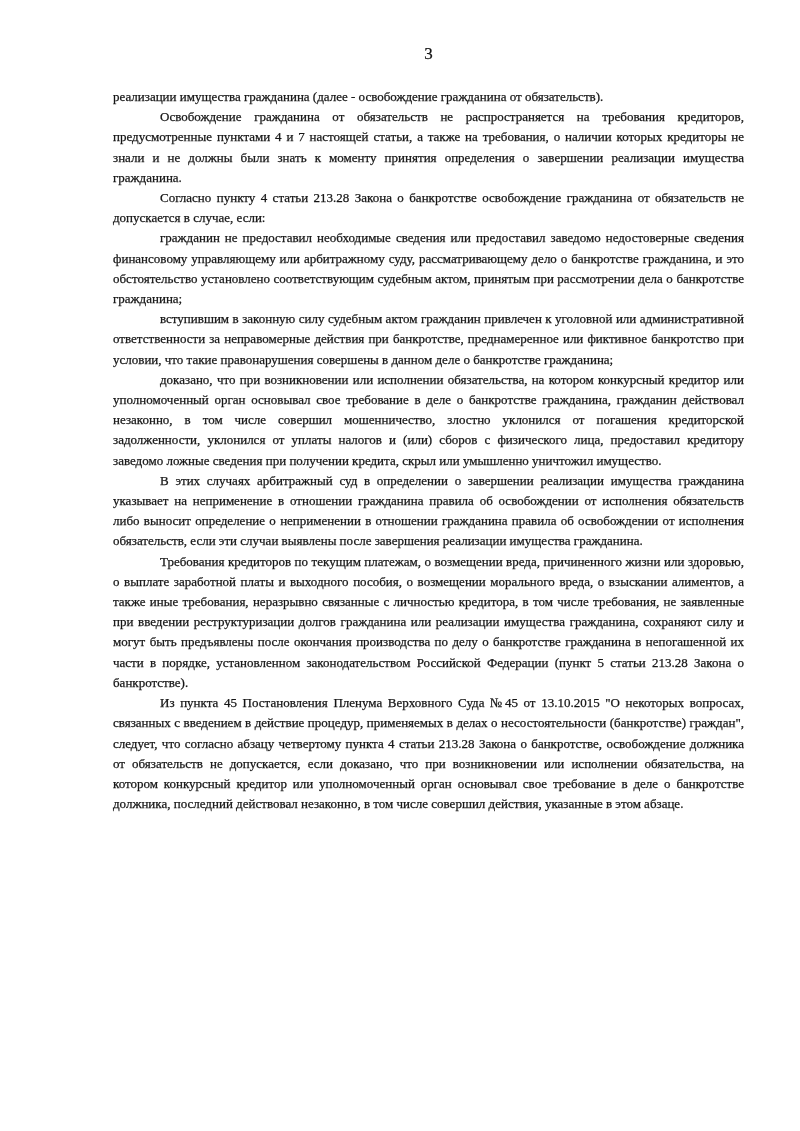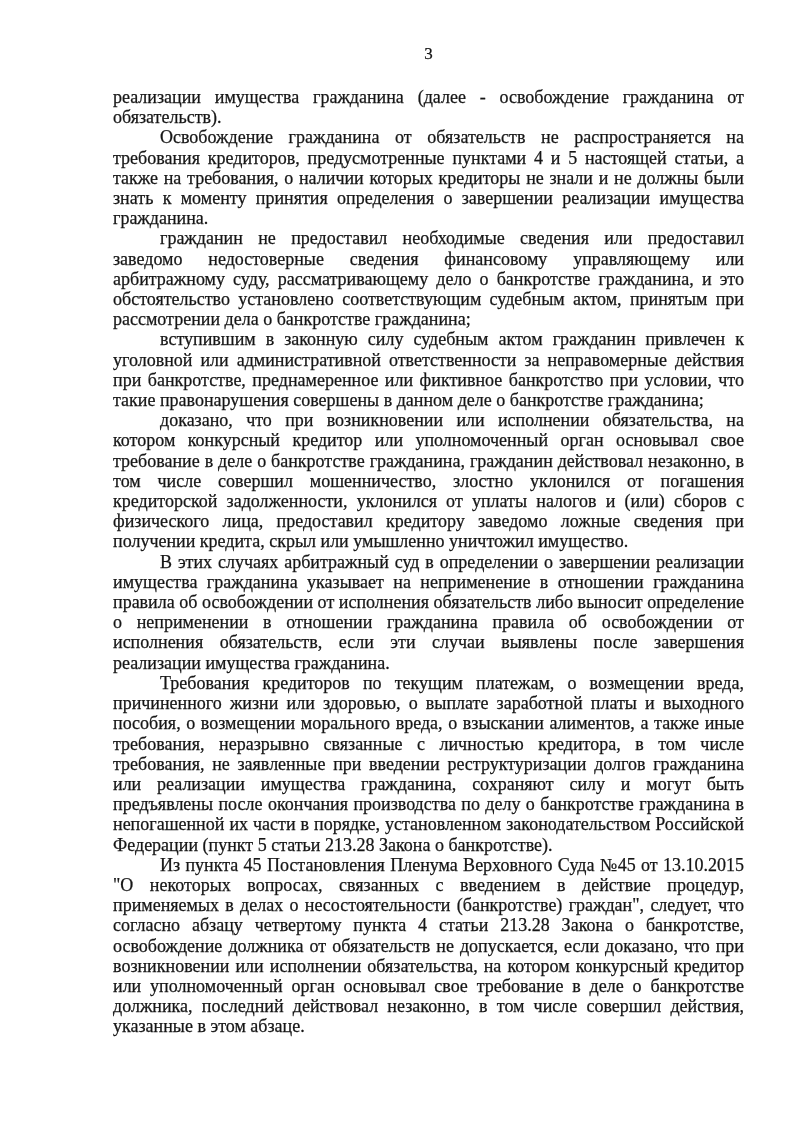--- a/index.html
+++ b/index.html
@@ -21,21 +21,21 @@
     margin-top: 44px;
     margin-left: 113px;
     width: 631px;
     text-align: center;
     font-size: 17px;
     line-height: 20px;
   }
   .content {
     margin: 23px 56px 0 113px;
     width: 631px;
-    font-size: 18px;
+    font-size: 13px;
     line-height: 20.2px;
     text-align: justify;
     text-justify: inter-word;
   }
   .content p {
     margin: 0;
     padding: 0;
     text-indent: 47px;
   }
   .content p.no-indent {
@@ -43,21 +43,22 @@
   }
 </style>
 </head>
 <body>
 
 <div class="sheet">
   <div class="page-number">3</div>
 
   <div class="content">
     <p class="no-indent">реализации имущества гражданина (далее - освобождение гражданина от обязательств).</p>
-    <p>Освобождение гражданина от обязательств не распространяется на требования кредиторов, предусмотренные пунктами 4 и 5 настоящей статьи, а также на требования, о наличии которых кредиторы не знали и не должны были знать к моменту принятия определения о завершении реализации имущества гражданина.</p>
+    <p>Освобождение гражданина от обязательств не распространяется на требования кредиторов, предусмотренные пунктами 4 и 7 настоящей статьи, а также на требования, о наличии которых кредиторы не знали и не должны были знать к моменту принятия определения о завершении реализации имущества гражданина.</p>
+    <p>Согласно пункту 4 статьи 213.28 Закона о банкротстве освобождение гражданина от обязательств не допускается в случае, если:</p>
     <p>гражданин не предоставил необходимые сведения или предоставил заведомо недостоверные сведения финансовому управляющему или арбитражному суду, рассматривающему дело о банкротстве гражданина, и это обстоятельство установлено соответствующим судебным актом, принятым при рассмотрении дела о банкротстве гражданина;</p>
     <p>вступившим в законную силу судебным актом гражданин привлечен к уголовной или административной ответственности за неправомерные действия при банкротстве, преднамеренное или фиктивное банкротство при условии, что такие правонарушения совершены в данном деле о банкротстве гражданина;</p>
     <p>доказано, что при возникновении или исполнении обязательства, на котором конкурсный кредитор или уполномоченный орган основывал свое требование в деле о банкротстве гражданина, гражданин действовал незаконно, в том числе совершил мошенничество, злостно уклонился от погашения кредиторской задолженности, уклонился от уплаты налогов и (или) сборов с физического лица, предоставил кредитору заведомо ложные сведения при получении кредита, скрыл или умышленно уничтожил имущество.</p>
     <p>В этих случаях арбитражный суд в определении о завершении реализации имущества гражданина указывает на неприменение в отношении гражданина правила об освобождении от исполнения обязательств либо выносит определение о неприменении в отношении гражданина правила об освобождении от исполнения обязательств, если эти случаи выявлены после завершения реализации имущества гражданина.</p>
     <p>Требования кредиторов по текущим платежам, о возмещении вреда, причиненного жизни или здоровью, о выплате заработной платы и выходного пособия, о возмещении морального вреда, о взыскании алиментов, а также иные требования, неразрывно связанные с личностью кредитора, в том числе требования, не заявленные при введении реструктуризации долгов гражданина или реализации имущества гражданина, сохраняют силу и могут быть предъявлены после окончания производства по делу о банкротстве гражданина в непогашенной их части в порядке, установленном законодательством Российской Федерации (пункт 5 статьи 213.28 Закона о банкротстве).</p>
     <p>Из пункта 45 Постановления Пленума Верховного Суда №45 от 13.10.2015 "О некоторых вопросах, связанных с введением в действие процедур, применяемых в делах о несостоятельности (банкротстве) граждан", следует, что согласно абзацу четвертому пункта 4 статьи 213.28 Закона о банкротстве, освобождение должника от обязательств не допускается, если доказано, что при возникновении или исполнении обязательства, на котором конкурсный кредитор или уполномоченный орган основывал свое требование в деле о банкротстве должника, последний действовал незаконно, в том числе совершил действия, указанные в этом абзаце.</p>
   </div>
 </div>
 
 </body></html>

